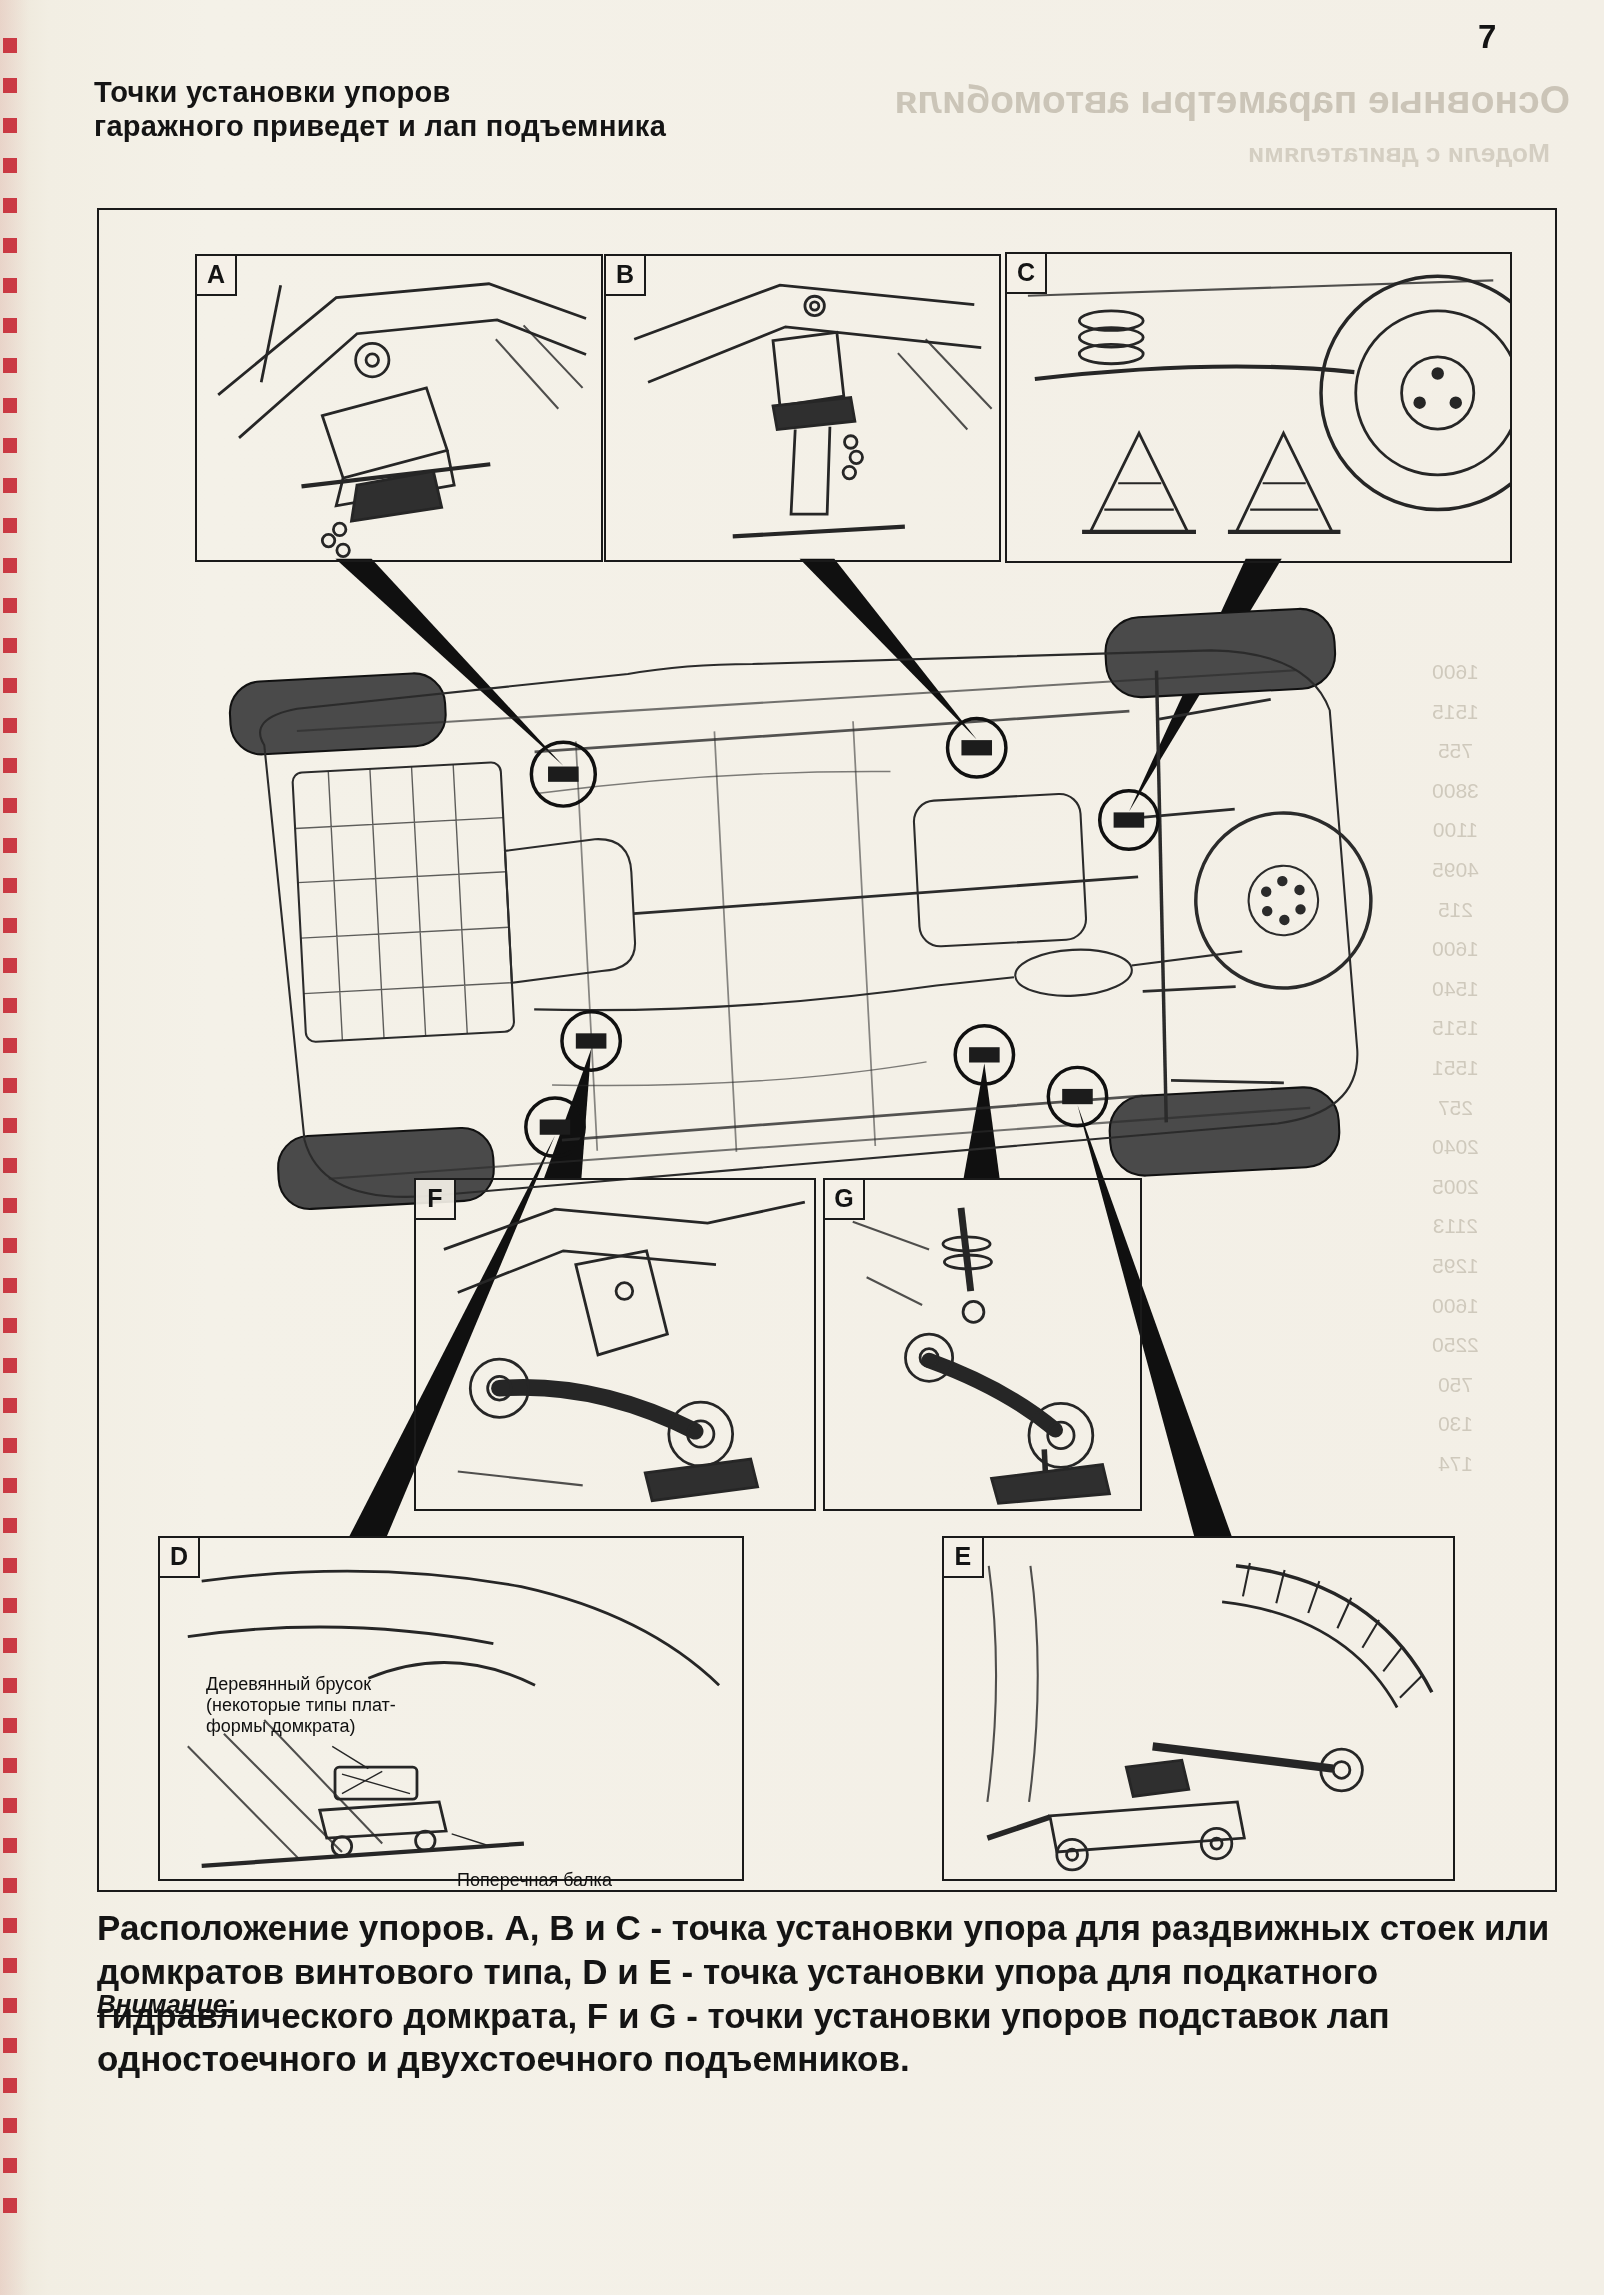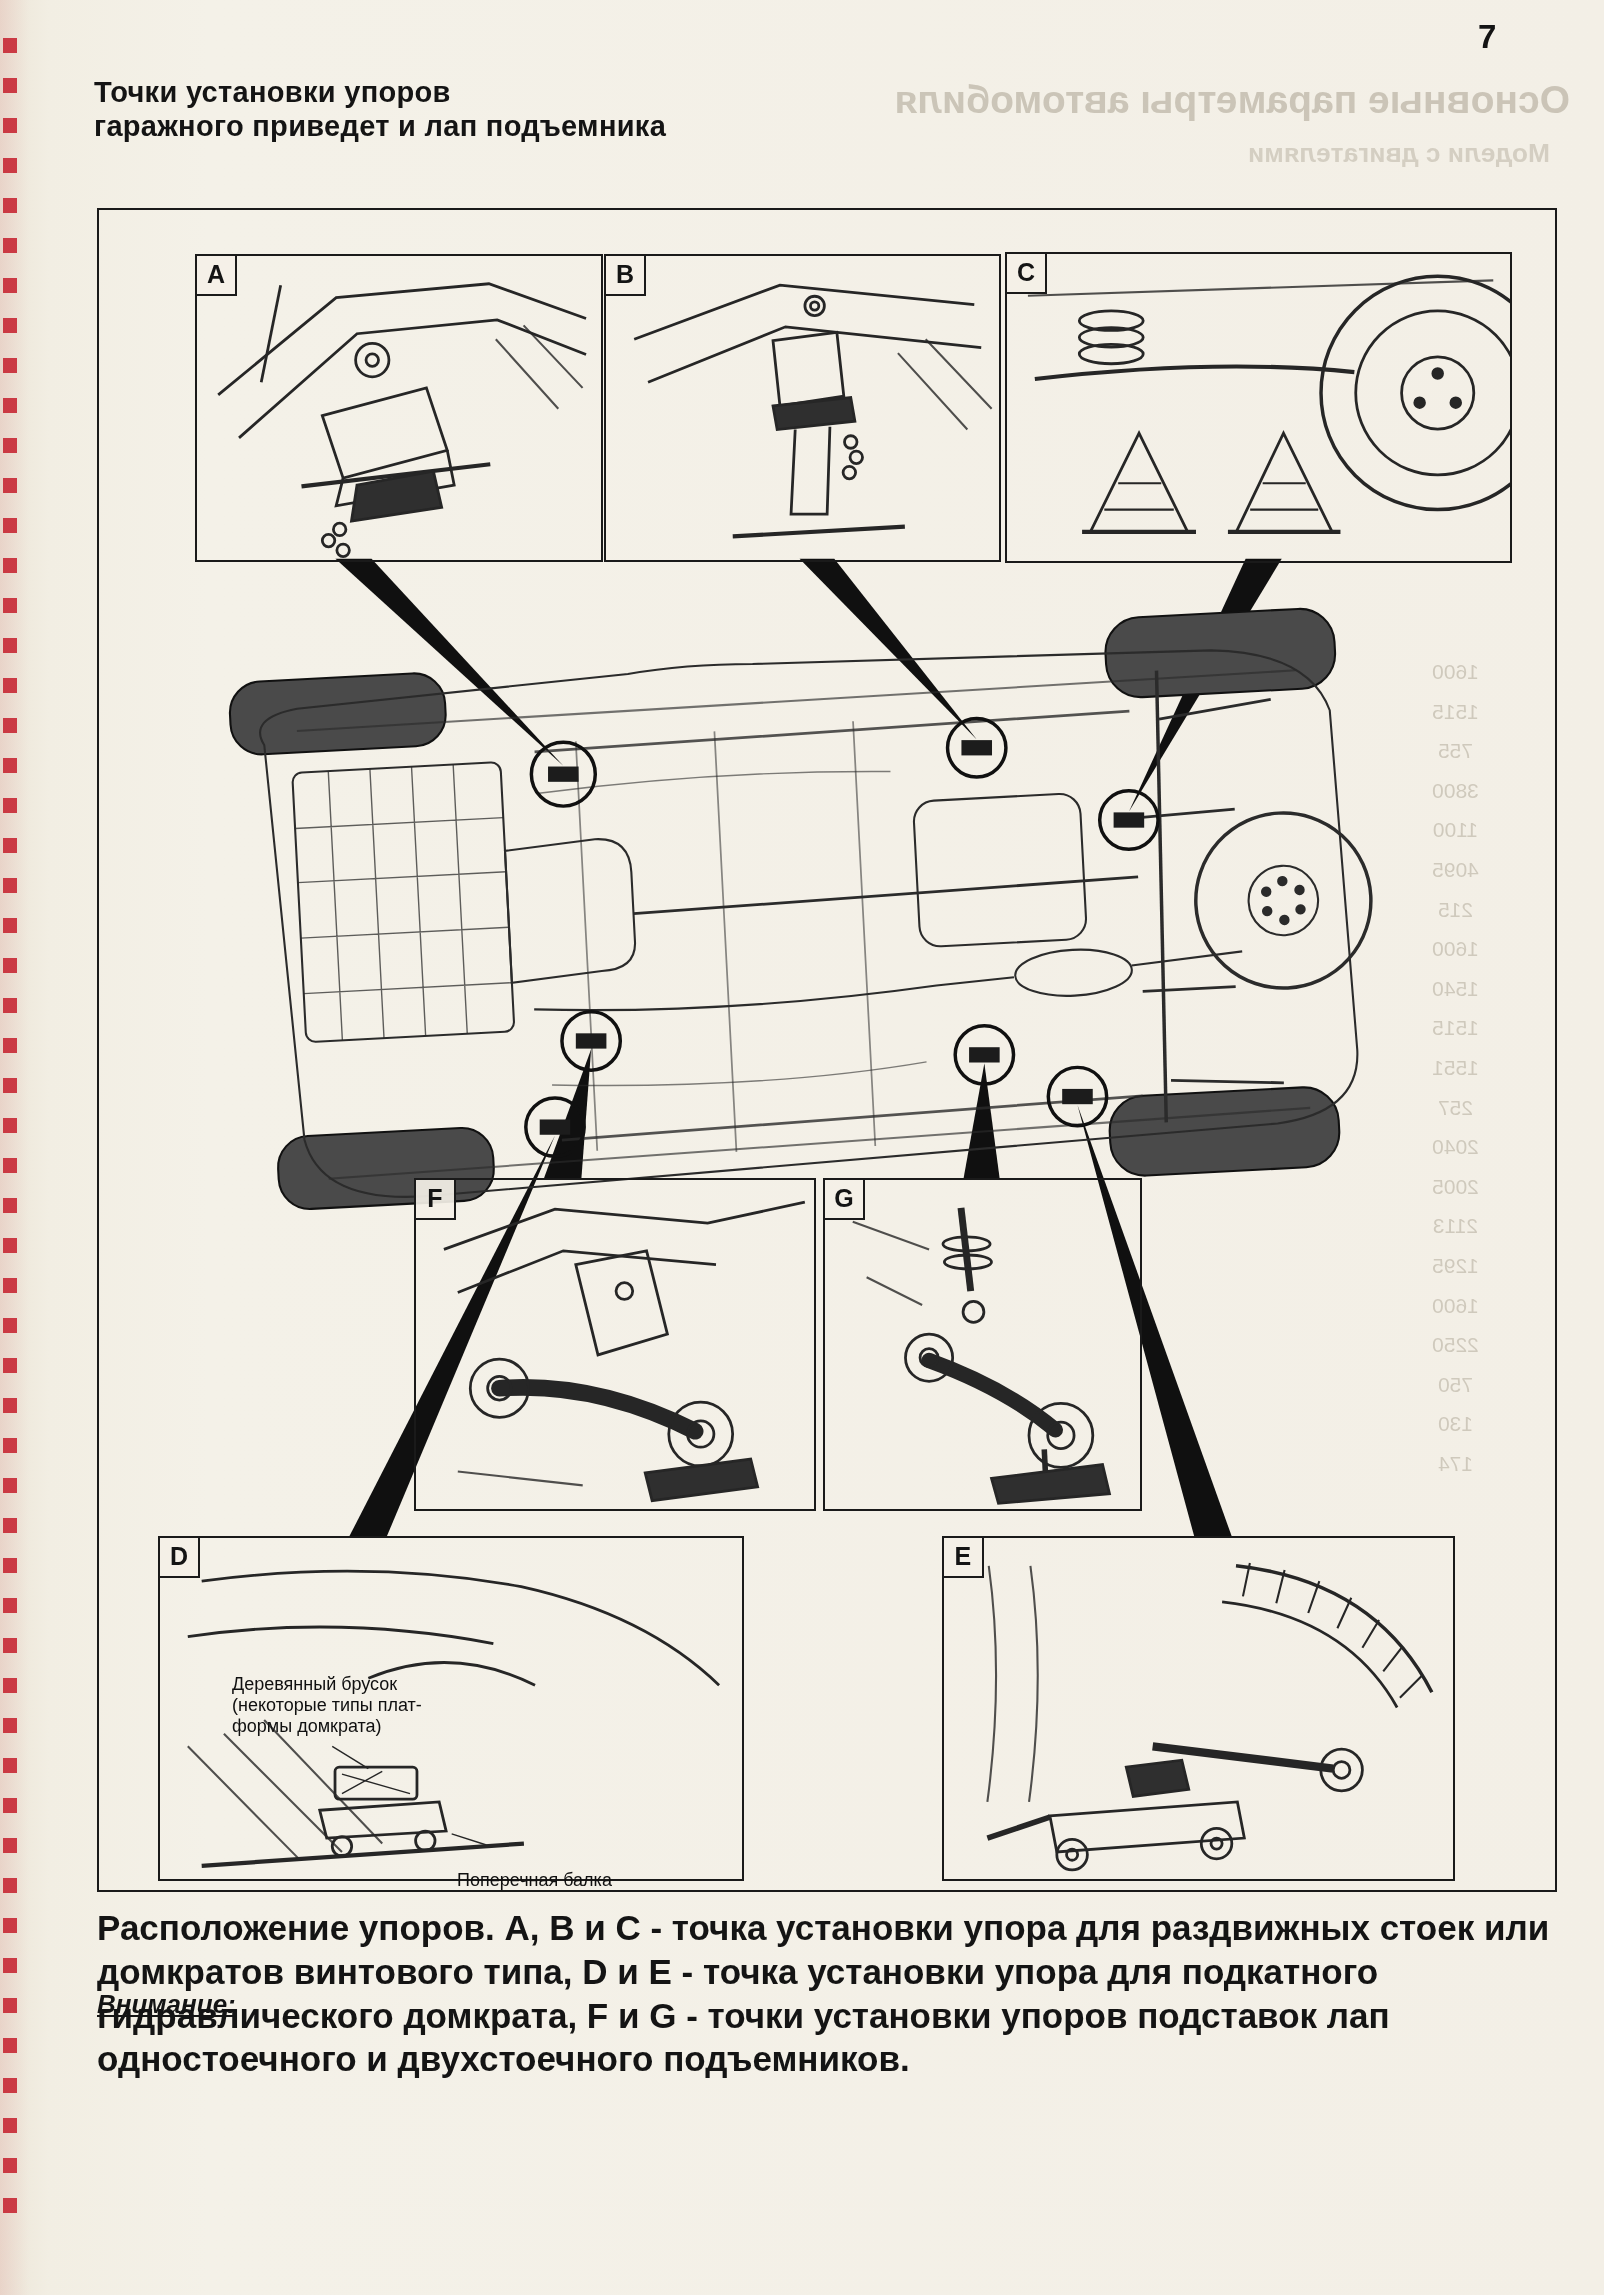--- a/index.html
+++ b/index.html
@@ -276,21 +276,21 @@
           <rect x="252" y="330" width="118" height="46" rx="6"></rect>
           <path d="M262,340 L360,368 M262,368 L320,336" stroke-width="2"></path>
           <path d="M230,392 L402,380 L412,422 L240,432 Z"></path>
           <circle cx="262" cy="444" r="14"></circle>
             <circle cx="382" cy="436" r="14"></circle>
           <path d="M60,472 L524,440" stroke-width="6"></path>
           <path d="M248,300 L300,332" stroke-width="2"></path>
           <path d="M470,442 L420,426" stroke-width="2"></path>
         </g>
       </svg>
-      <div class="ann pre" style="left:46px;top:136px;width:201px;margin-left:26px;">Деревянный брусок
+      <div class="ann pre" style="left:46px;top:136px;width:201px;">Деревянный брусок
 (некоторые типы плат-
 формы домкрата)</div>
       <div class="ann" style="left:297px;top:292px;width:222px;margin-top:40px;">Поперечная балка</div>
     </div>
 
     <div class="inset" style="left:843px;top:1326px;width:509px;height:341px;">
       <div class="inset-label">E</div>
       <svg class="art" viewBox="0 0 732 491">
         <g stroke="#262626" fill="none" stroke-width="4">
           <path d="M420,40 Q620,62 702,222" stroke-width="5"></path>

